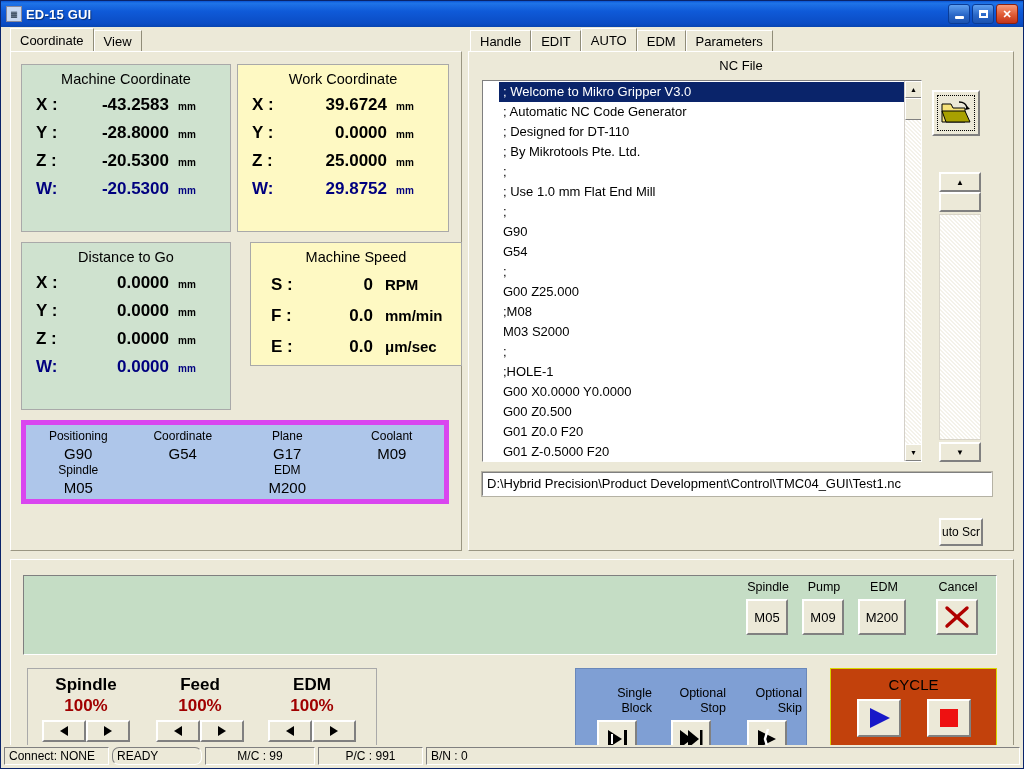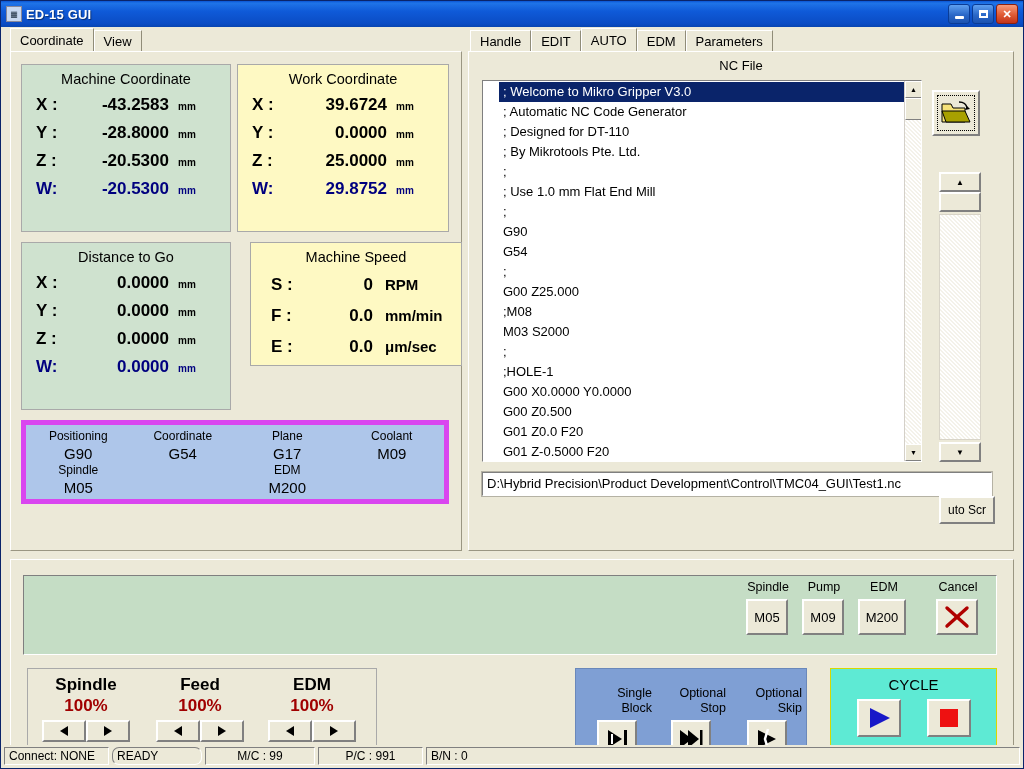--- a/index.html
+++ b/index.html
@@ -119,21 +119,21 @@
     display:flex;align-items:center;justify-content:center;}
   .openbtn .dot{ position:absolute; left:3px; top:3px; right:3px; bottom:3px; border:1px dotted #000; }
 
   .sidebar-scroll{ position:absolute; left:470px; top:120px; width:42px; height:290px; }
   .ss-btn{ position:absolute; left:0; width:42px; height:20px; background:#ece9d8;
     border-top:2px solid #fff;border-left:2px solid #fff;border-right:2px solid #808080;border-bottom:2px solid #808080;
     display:flex;align-items:center;justify-content:center;font-size:8px;}
   .ss-trk{ position:absolute; left:0; right:0; top:42px; bottom:22px;
     background-image:linear-gradient(45deg,#f4f2ea 25%,#ffffff 25%,#ffffff 50%,#f4f2ea 50%,#f4f2ea 75%,#ffffff 75%);
     background-size:4px 4px; background-color:#f1efe7; border:1px solid #d8d4c8;}
-  .autoscr{ position:absolute; left:470px; top:444px; width:56px; height:28px;
+  .autoscr{ position:absolute; left:470px; top:466px; width:44px; height:28px;
     background:#ece9d8;border-top:2px solid #fff;border-left:2px solid #fff;border-right:2px solid #808080;border-bottom:2px solid #808080;
     font-size:12px; display:flex;align-items:center;justify-content:center; overflow:hidden; white-space:nowrap;}
 
   
   .bottomframe{ position:absolute; left:8px; top:531px; width:1004px; height:205px;
     border-top:1px solid #fff;border-left:1px solid #fff;border-right:1px solid #9a9682;border-bottom:1px solid #9a9682;
     background:#ece9d8; }
 
   .msgbox{ position:absolute; left:21px; top:547px; width:974px; height:80px; background:#c5ddc5;
     border-top:1px solid #7f7f7f;border-left:1px solid #7f7f7f;border-right:1px solid #fff;border-bottom:1px solid #fff; }
@@ -158,21 +158,21 @@
   
   .blockgrp{ position:absolute; left:573px; top:640px; width:232px; height:88px; background:#7f9fd4;
     border:1px solid #6a88ba; }
   .blk{ position:absolute; top:17px; width:70px; text-align:right; }
   .blk .lab{ font-size:12.5px; line-height:15px; }
   .blk-b{ width:40px;height:38px; margin:4px auto 0; background:#ece9d8;
     border-top:2px solid #fff;border-left:2px solid #fff;border-right:2px solid #808080;border-bottom:2px solid #808080;
     display:flex;align-items:center;justify-content:center;}
 
   
-  .cycle{ position:absolute; left:828px; top:640px; width:167px; height:88px; background:#5eead4;
+  .cycle{ position:absolute; left:828px; top:640px; width:167px; height:88px; background:#c2410c;
     border:1px solid #d8d800; }
   .cycle .ttl{ text-align:center; font-size:15px; padding-top:7px; }
   .cycle .row{ display:flex; justify-content:center; gap:26px; margin-top:6px; }
   .cyc-b{ width:44px;height:38px; background:#ece9d8;
     border-top:2px solid #fff;border-left:2px solid #fff;border-right:2px solid #808080;border-bottom:2px solid #808080;
     display:flex;align-items:center;justify-content:center;}
 
   
   .statusbar{ position:absolute; left:1px; bottom:1px; width:1020px; height:22px;
     background:#ece9d8; display:flex; align-items:center; padding:0 2px; gap:3px; }

